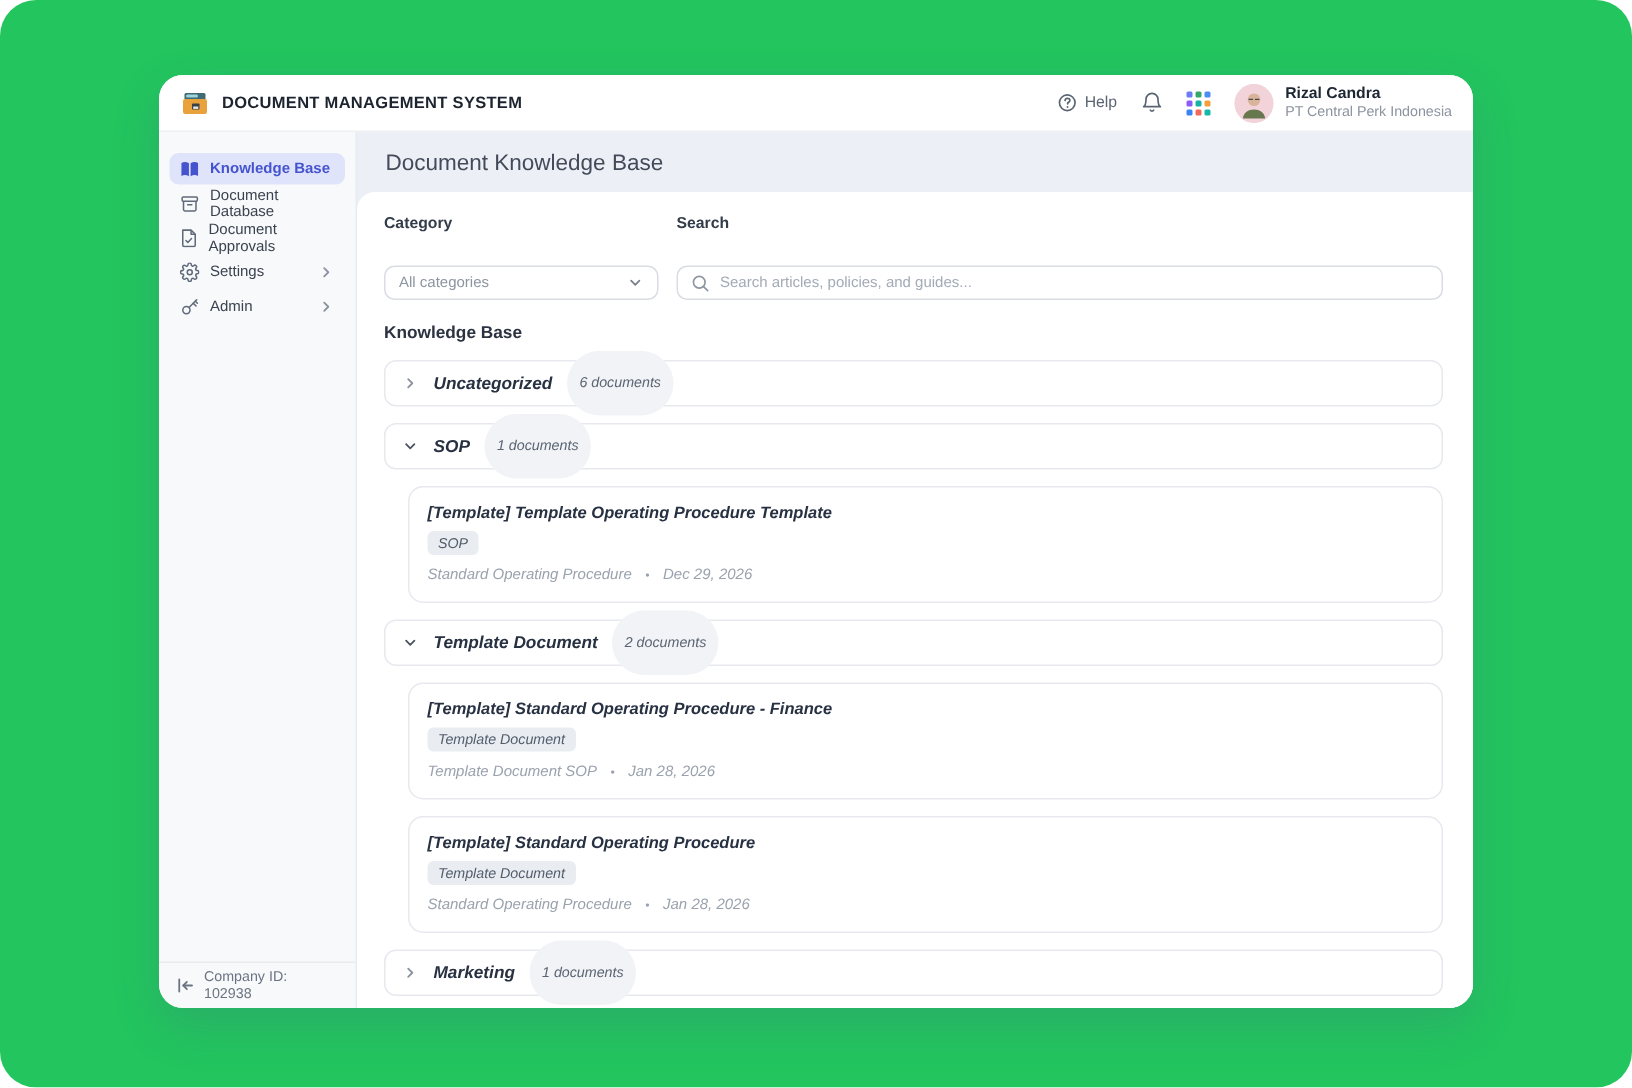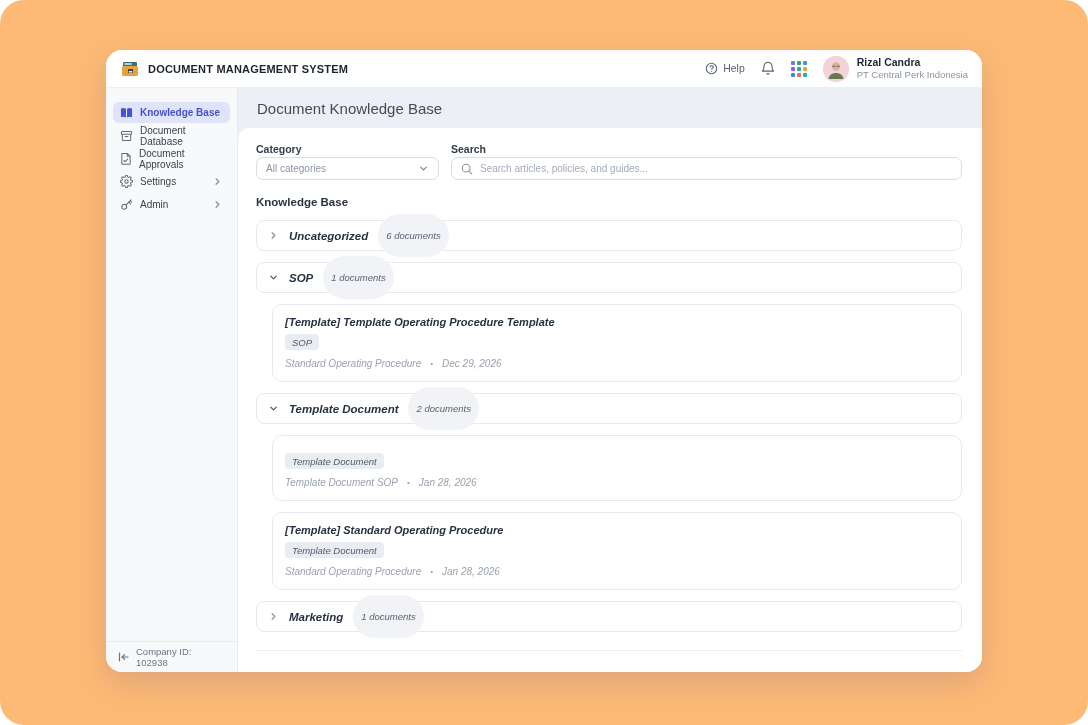--- a/index.html
+++ b/index.html
@@ -1,18 +1,18 @@
 <!DOCTYPE html>
 <html><head>
 <meta charset="utf-8">
 <style>
   * { margin:0; padding:0; box-sizing:border-box; }
   html,body { width:1088px; height:725px; overflow:hidden; }
   body { font-family:"Liberation Sans", sans-serif; background:#ffffff; }
-  .desktop { width:1088px; height:725px; background:#fdba74; border-radius:24px; position:relative; }
+  .desktop { width:1088px; height:725px; background:#22c55e; border-radius:24px; position:relative; }
 
   .window {
     position:absolute; left:106px; top:50px; width:876px; height:622px;
     background:#ffffff; border-radius:16px; overflow:hidden;
     box-shadow:0 12px 32px rgba(84,74,150,.18);
     display:flex; flex-direction:column;
   }
 
   
   .appbar { height:38px; flex:0 0 38px; display:flex; align-items:center;
@@ -43,21 +43,21 @@
   .sidebar-footer { margin-top:auto; border-top:1px solid #e9ebef; height:31px;
     display:flex; align-items:center; gap:7px; padding:4px 12px; color:#6b7482; font-size:9.5px; cursor:pointer; }
 
   .main { flex:1; display:flex; flex-direction:column; background:#edeff7; min-width:0; }
   .page-titlebar { height:40px; flex:0 0 40px; display:flex; align-items:center; padding:0 19px; }
   .page-title { font-size:15px; color:#434b59; font-weight:500; }
   .panel { flex:1; background:#ffffff; border-top-left-radius:12px; padding:15px 20px 0 18px; overflow:hidden; display:flex; flex-direction:column; }
 
   
   .filters { display:flex; gap:12px; }
-  .filter-col { display:flex; flex-direction:column; gap:2px; }
+  .filter-col { display:flex; flex-direction:column; gap:22px; }
   .filter-col.grow { flex:1; }
   .filter-label { font-size:10.5px; font-weight:bold; color:#333c49; }
   .select-box { width:183px; height:23px; border:1px solid #d9dde3; border-radius:7px;
     display:flex; align-items:center; padding:0 9px; font-size:10px; color:#8d95a1; cursor:pointer; background:#fff; }
   .select-box .chev { margin-left:auto; display:flex; }
   .search-box { height:23px; border:1px solid #d9dde3; border-radius:7px;
     display:flex; align-items:center; gap:7px; padding:0 9px; background:#fff; }
   .search-box input { border:none; outline:none; flex:1; font-size:10px; color:#3a434f;
     font-family:"Liberation Sans", sans-serif; background:transparent; }
   .search-box input::placeholder { color:#a3abb6; }
@@ -284,21 +284,21 @@
                 </div></div>
               <div class="acc-header">
                 <span style="display: flex;">
                   <svg width="11" height="11" viewBox="0 0 12 12" fill="none" stroke="#4a5360" stroke-width="1.3" stroke-linecap="round" stroke-linejoin="round">
                     <path d="M3 4.5 6 7.5 9 4.5"></path>
                   </svg>
                 </span>
                 <span class="acc-title">Template Document</span>
                 <span class="badge">2 documents</span>
               </div>
-              <div class="doc-card"><span class="doc-tag">Template Document</span><div class="doc-meta">
+              <div class="doc-card"><div class="doc-title">[Template] Standard Operating Procedure - Finance</div><span class="doc-tag">Template Document</span><div class="doc-meta">
                   <span>Template Document SOP</span>
                   <span class="dot">•</span>
                   <span>Jan 28, 2026</span>
                 </div></div>
               <div class="doc-card"><div class="doc-title">[Template] Standard Operating Procedure</div><span class="doc-tag">Template Document</span><div class="doc-meta">
                   <span>Standard Operating Procedure</span>
                   <span class="dot">•</span>
                   <span>Jan 28, 2026</span>
                 </div></div>
               <div class="acc-header">

